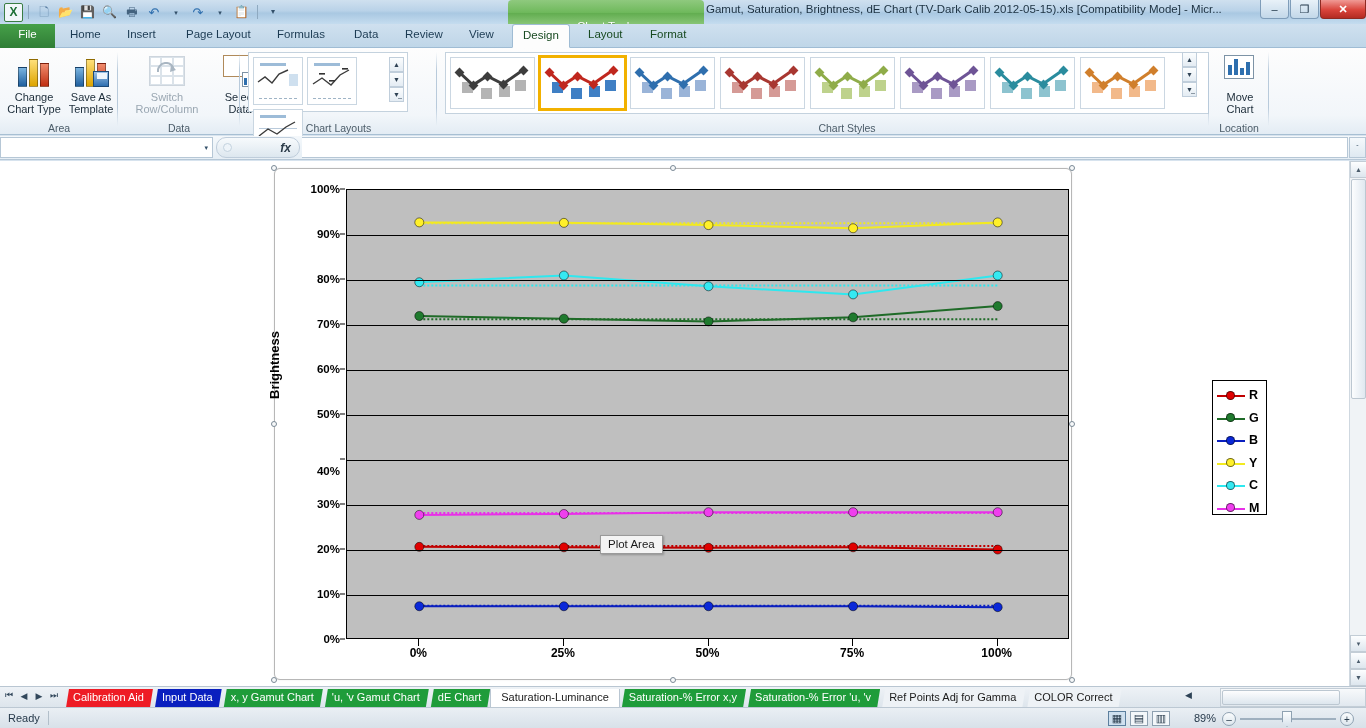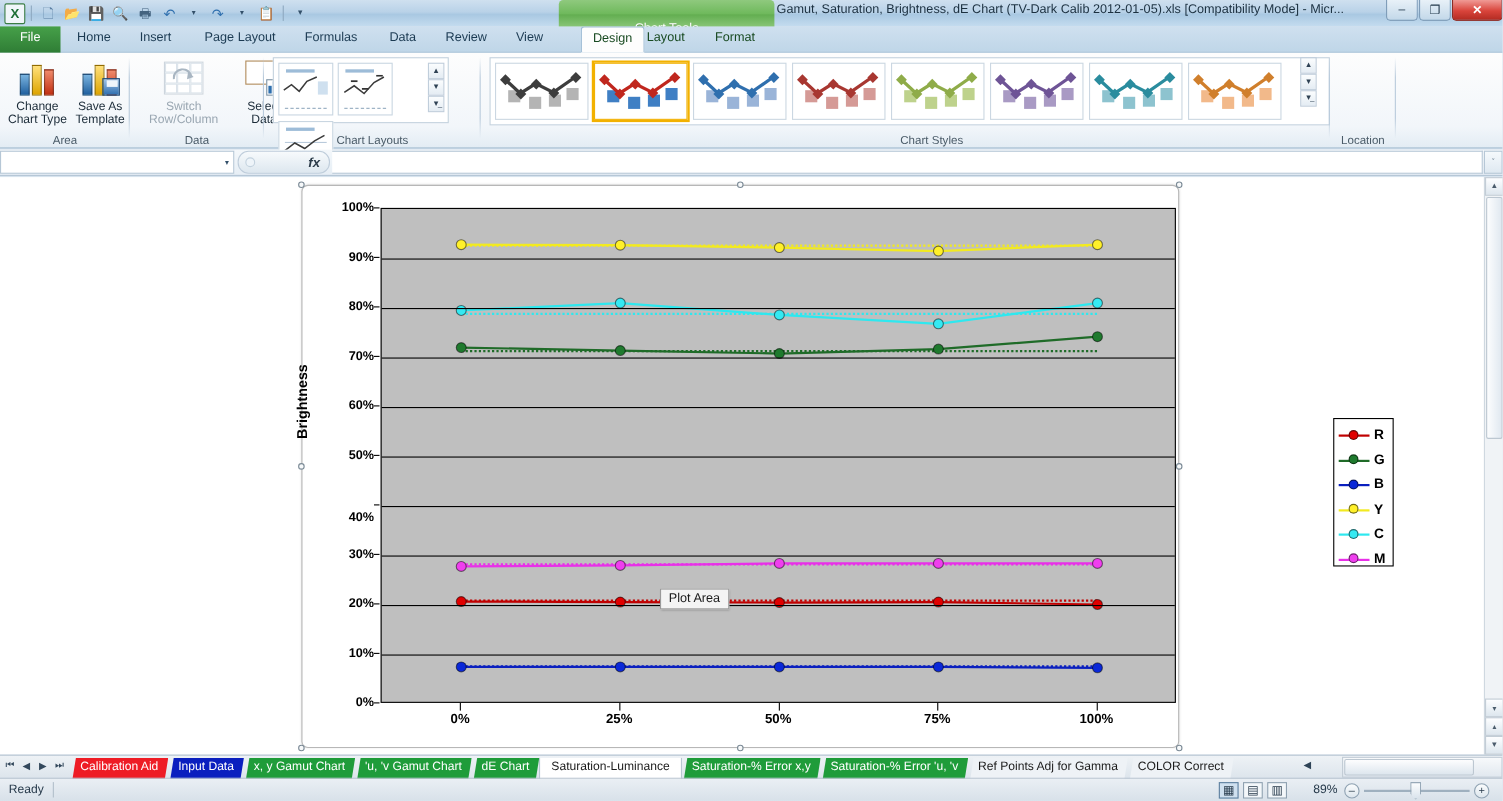--- a/index.html
+++ b/index.html
@@ -371,39 +371,39 @@
       <span class="qicon" style="font-size:7px;color:#33506a;">▾</span>
       <span class="qicon" style="color:#2f6fae;font-size:13px;">↷</span>
       <span class="qicon" style="font-size:7px;color:#33506a;">▾</span>
       <span class="qicon" style="color:#c8a36a;">📋</span>
       <span class="qat-sep"></span>
       <span class="qicon" style="font-size:8px;color:#33506a;">▾</span>
     </div>
 
     <div class="chart-tools-tab">Chart Tools</div>
 
-    <div class="win-title">Gamut, Saturation, Brightness, dE Chart (TV-Dark Calib 2012-01-05).xls  [Compatibility Mode]  -  Micr...</div>
+    <div class="win-title">Gamut, Saturation, Brightness, dE Chart (TV-Dark Calib 2012-05-15).xls  [Compatibility Mode]  -  Micr...</div>
 
     <div class="wbtns">
       <div class="wbtn">–</div>
       <div class="wbtn">❐</div>
       <div class="wbtn close">✕</div>
     </div>
   </div>
 
   <div class="tabstrip">
     <div class="tab file" style="left:0;width:55px;">File</div>
     <div class="tab" style="left:60px;">Home</div>
     <div class="tab" style="left:117px;">Insert</div>
     <div class="tab" style="left:176px;">Page Layout</div>
     <div class="tab" style="left:267px;">Formulas</div>
     <div class="tab" style="left:344px;">Data</div>
     <div class="tab" style="left:395px;">Review</div>
     <div class="tab" style="left:459px;">View</div>
-    <div class="tab chart-ctx active" style="left:512px;margin-left:16px;">Design</div>
+    <div class="tab chart-ctx active" style="left:512px;">Design</div>
     <div class="tab chart-ctx" style="left:578px;">Layout</div>
     <div class="tab chart-ctx" style="left:640px;">Format</div>
 
     <div class="help-row">
       <span class="g">⌃</span>
       <span class="qmark">?</span>
       <span class="g">–</span>
       <span class="g">❐</span>
       <span class="g">✕</span>
     </div>
@@ -625,20 +625,34 @@
       <div class="spinner" style="left:745px;top:4px;">
         <div>▲</div>
         <div>▼</div>
         <div>▼̲</div>
       </div>
       <div class="grp-label" style="left:310px;width:200px;">Chart Styles</div>
       <div class="grp-sep" style="left:771px;"></div>
     </div>
 
     <div class="grp" style="left:1209px;width:60px;">
+      <div class="bigbtn" style="left:0px;">
+        <span class="ic">
+          <span class="icon-seldata" style="width:32px;">
+            <span class="mini" style="position:static;display:flex;width:30px;height:24px;align-items:flex-end;gap:2px;padding:3px;">
+              <i style="height:10px;width:4px;background:#2e6fae;"></i>
+              <i style="height:16px;width:4px;background:#2e6fae;"></i>
+              <i style="height:7px;width:4px;background:#2e6fae;"></i>
+              <i style="height:13px;width:4px;background:#2e6fae;"></i>
+            </span>
+          </span>
+        </span>
+        <span>Move</span>
+        <span>Chart</span>
+      </div>
       <div class="grp-label">Location</div>
       <div class="grp-sep" style="left:59px;"></div>
     </div>
   </div>
 
   <div class="fbar">
     <div class="namebox">
       <span></span>
       <span class="caret">▾</span>
     </div>

